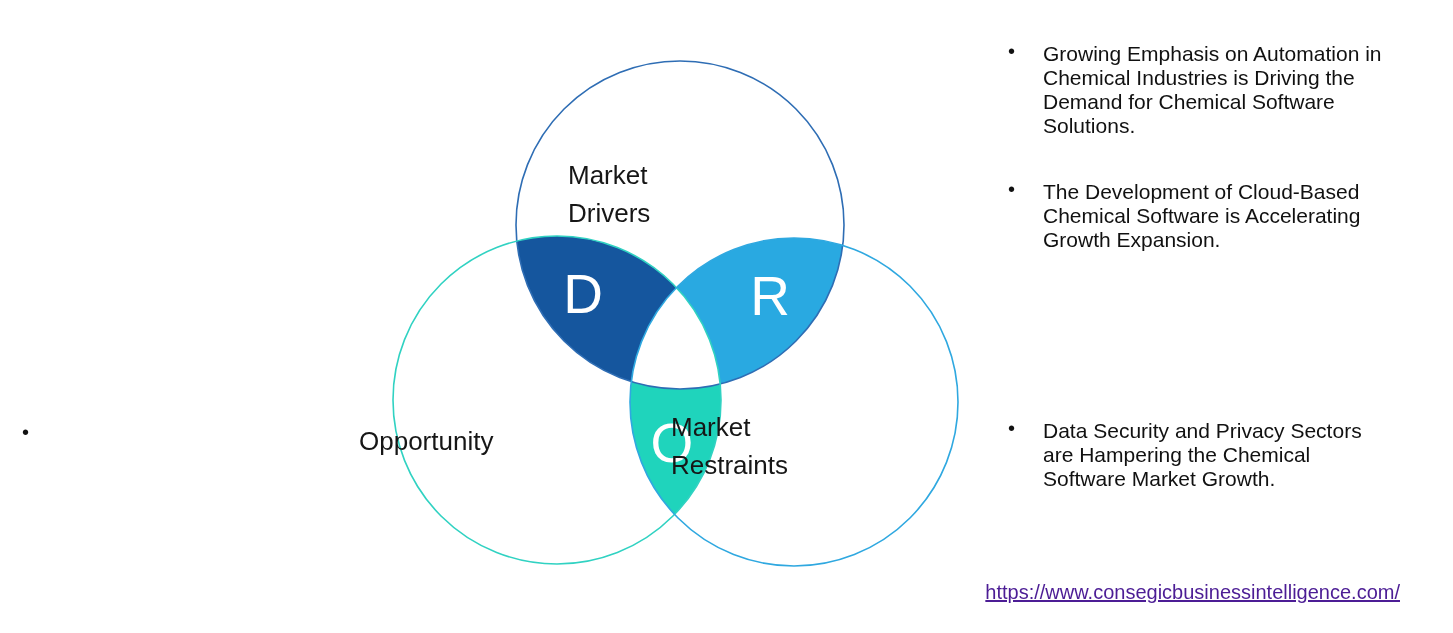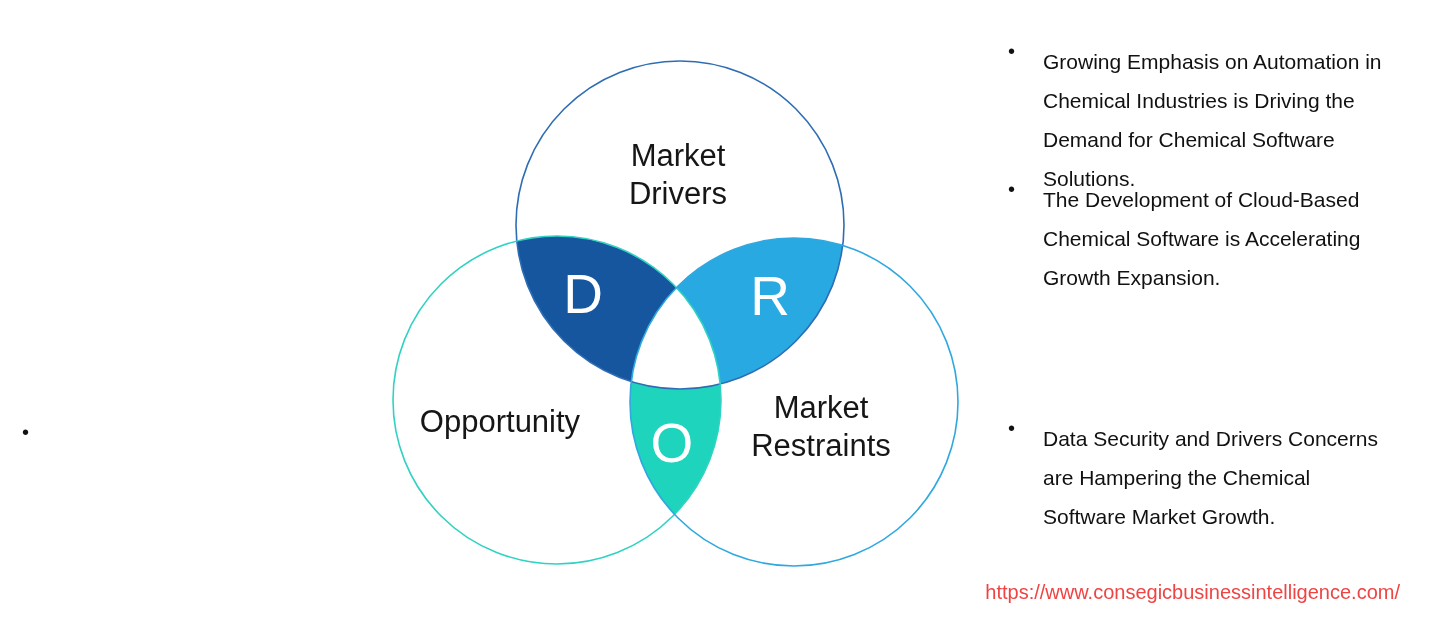--- a/index.html
+++ b/index.html
@@ -13,59 +13,61 @@
   }
   svg.venn{position:absolute;left:0;top:0;}
   .letter{
     font-family:"Liberation Sans", sans-serif;
     font-size:55px;
     font-weight:400;
     text-anchor:middle;
   }
   .vlabel{
     position:absolute;
-    font-size:31px;
+    font-size:26px;
     line-height:38px;
-    text-align:center;
+    text-align:left;
     white-space:pre-line;
     color:#161616;
+    margin-top:19px;
   }
   .lbl-drivers{left:568px;top:137px;width:220px;}
-  .lbl-opportunity{left:350px;top:403px;width:300px;}
+  .lbl-opportunity{left:359px;top:403px;width:300px;}
   .lbl-restraints{left:671px;top:389px;width:300px;}
   .bullet{
     position:absolute;
     display:flex;
     align-items:flex-start;
     color:#111111;
   }
   .bullet .dot{
     flex:0 0 auto;
     font-size:20px;
     line-height:22px;
     margin-top:-2px;
   }
   .bullet .btext{
     font-size:21px;
-    line-height:39px;
+    line-height:24px;
     white-space:pre-line;
   }
   .bullet-left{left:22px;top:423px;width:385px;}
   .bullet-left .dot{width:20px;}
   .bullet-right{left:1008px;width:430px;}
   .bullet-right .dot{width:35px;}
   .bullet-rt{top:42px;}
   .bullet-rm{top:180px;}
   .bullet-rb{top:419px;}
   .source-url{
     position:absolute;
     top:581px;right:53px;
     font-size:20px;
-    color:#ef4444;
+    color:#4c1d95;
     white-space:nowrap;
+    text-decoration:underline;
   }
 </style>
 </head>
 <body>
 
 <div class="canvas">
 
   <svg class="venn" width="1453" height="633" viewBox="0 0 1453 633">
     <defs>
       <clipPath id="clipTop">
@@ -129,20 +131,20 @@
 
   <div class="bullet bullet-right bullet-rm">
     <span class="dot">•</span>
     <span class="btext">The Development of Cloud-Based
 Chemical Software is Accelerating
 Growth Expansion.</span>
   </div>
 
   <div class="bullet bullet-right bullet-rb">
     <span class="dot">•</span>
-    <span class="btext">Data Security and Drivers Concerns
+    <span class="btext">Data Security and Privacy Sectors
 are Hampering the Chemical
 Software Market Growth.</span>
   </div>
 
   <div class="source-url">https://www.consegicbusinessintelligence.com/</div>
 
 </div>
 
 </body></html>

